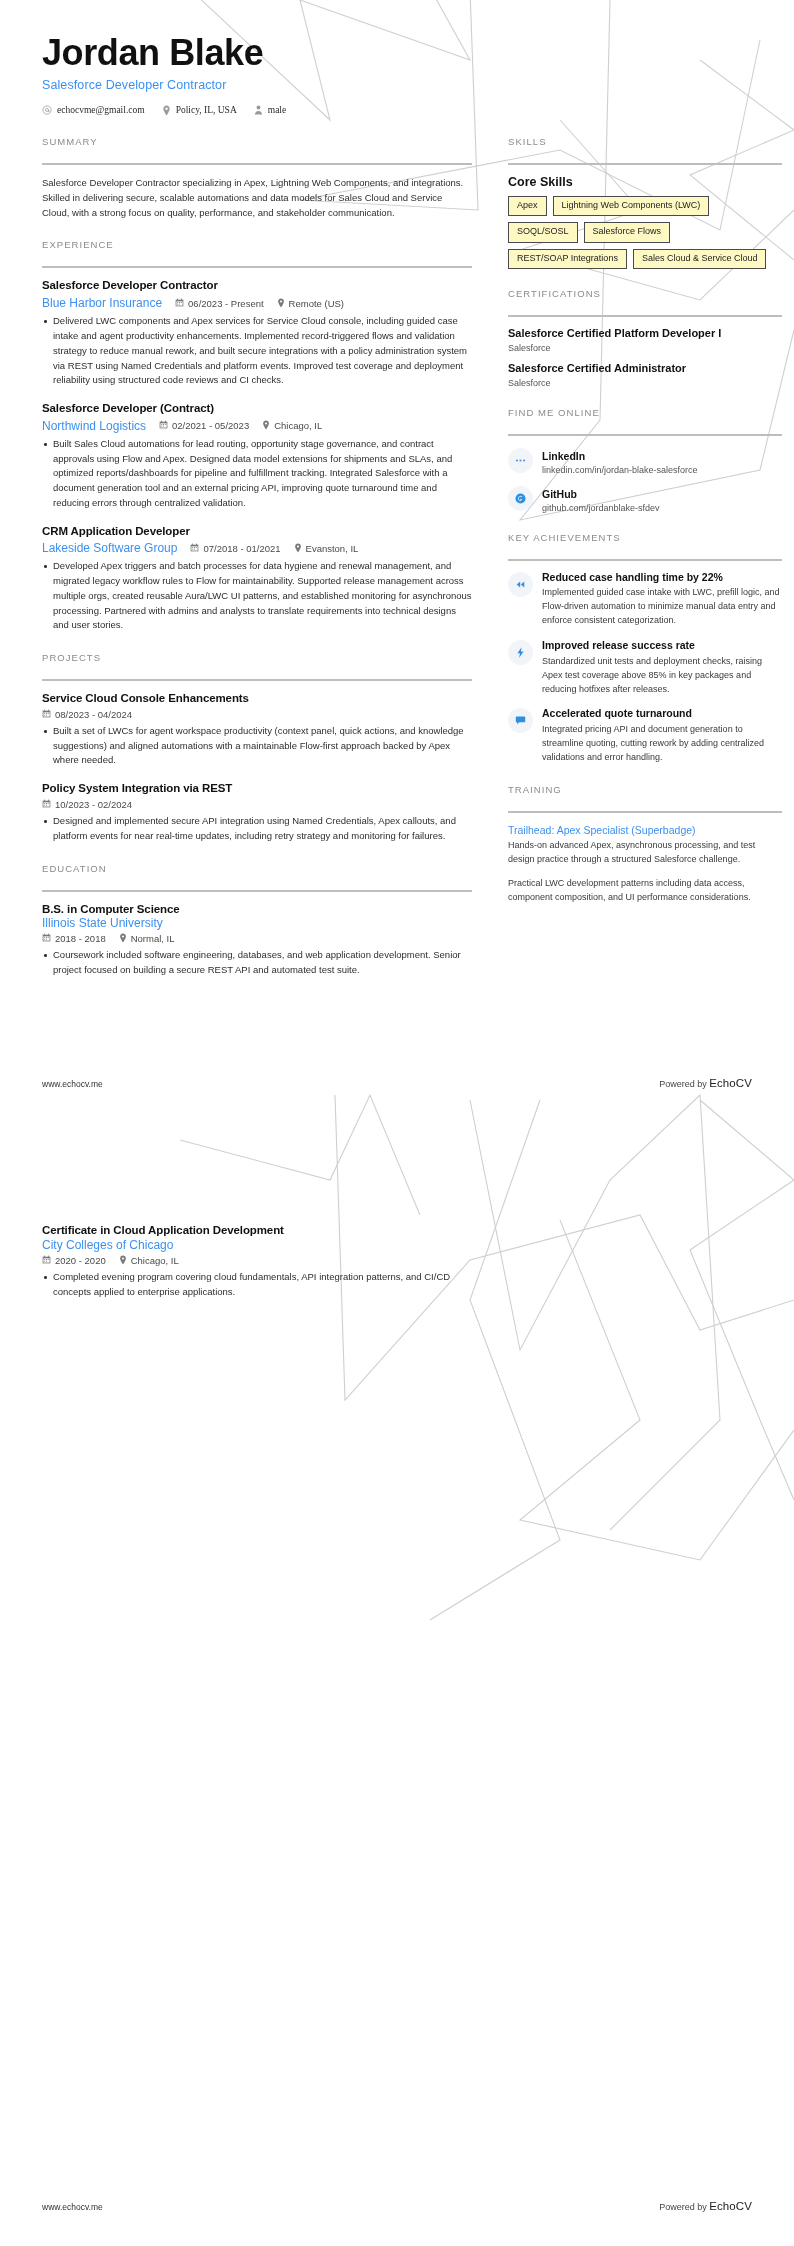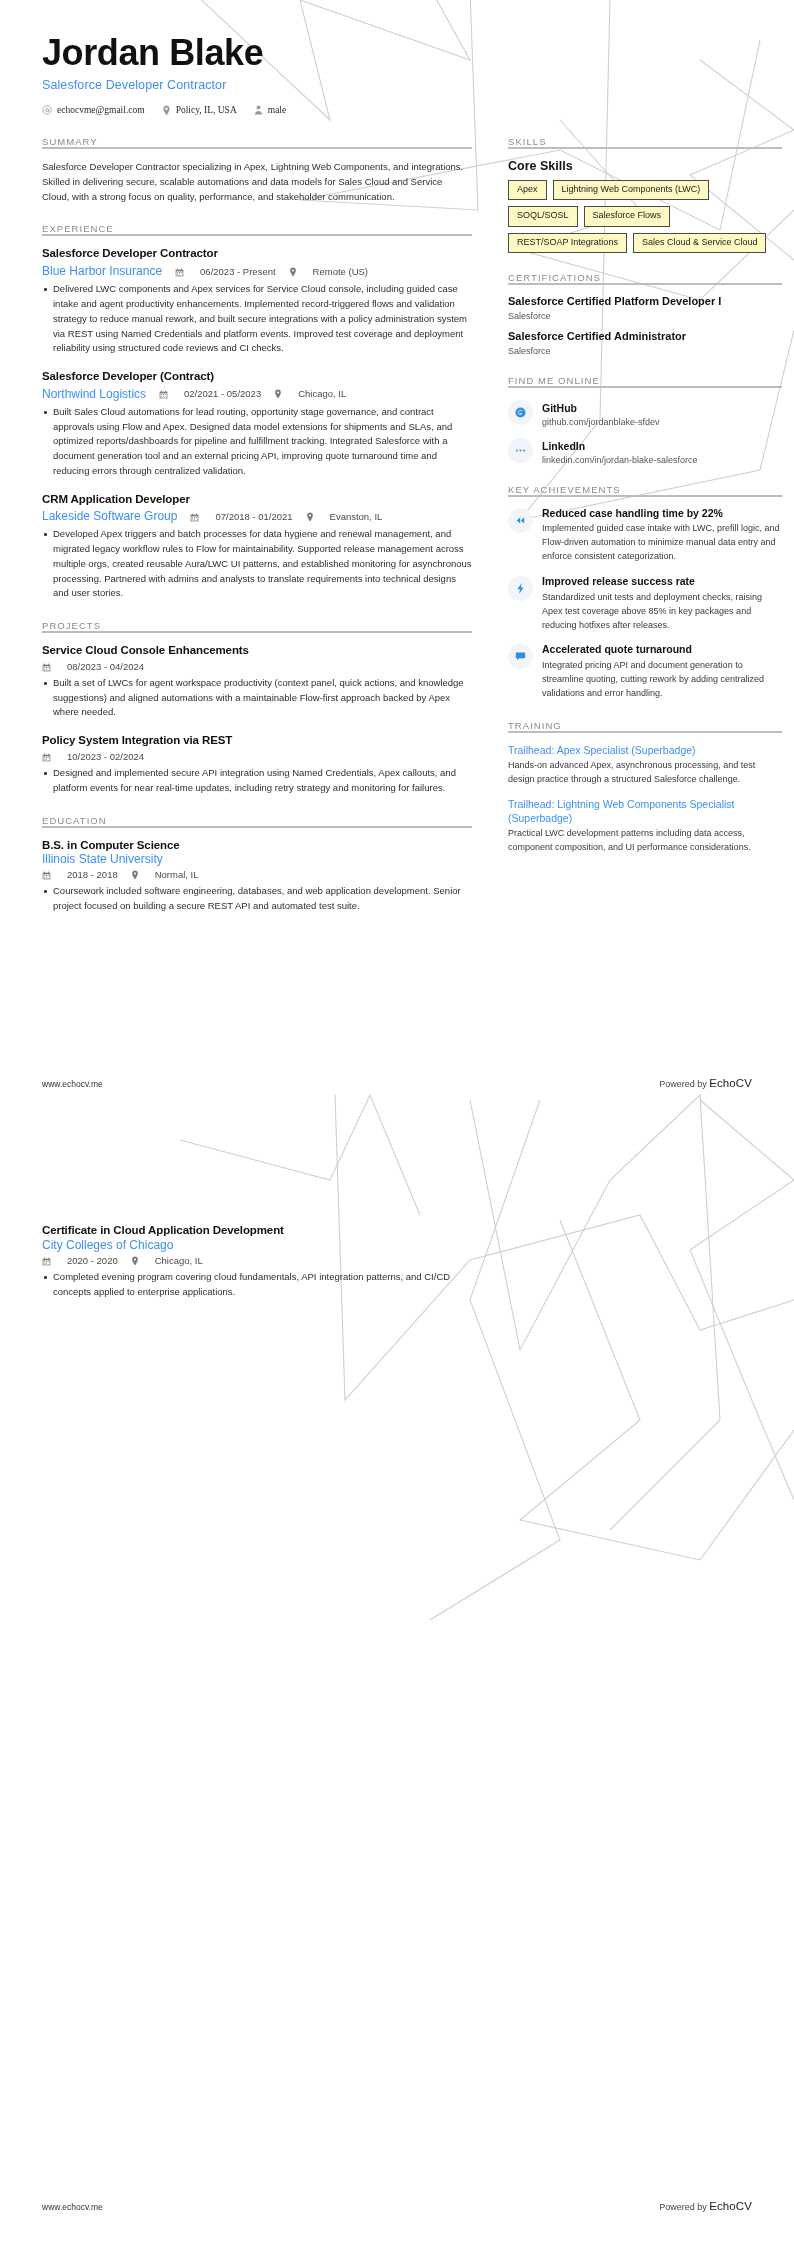--- a/index.html
+++ b/index.html
@@ -95,21 +95,21 @@
   .col-right { width: 274px; flex: none; }
 
   
   .sec { margin-bottom: 3px; }
   .sec + .sec { margin-top: 19px; }
   .sec-title {
     font-size: 9.5px;
     letter-spacing: 1.05px;
     color: #8a8a8a;
     text-transform: uppercase;
-    padding-bottom: 0;
+    padding-bottom: 16px;
   }
   .sec-rule {
     height: 2px;
     background: #bdbdbd;
     margin-bottom: 10px;
   }
 
   
   .entry { margin-bottom: 13px; }
   .entry:last-child { margin-bottom: 0; }
@@ -123,21 +123,21 @@
   .entry-meta {
     display: flex;
     align-items: center;
     gap: 13px;
     margin-top: 3px;
     font-size: 9.5px;
     color: #444;
     flex-wrap: wrap;
   }
   .entry-org { color: #3b90f0; font-size: 12px; }
-  .meta-bit { display: flex; align-items: flex-end; gap: 16px; color: #4a4a4a; }
+  .meta-bit { display: flex; align-items: flex-start; gap: 4px; color: #4a4a4a; }
   .meta-bit svg { flex: none; }
 
   .bullets { list-style: none; margin-top: 4px; }
   .bullets li {
     position: relative;
     padding-left: 11px;
     font-size: 9.5px;
     line-height: 1.55;
     color: #2e2e2e;
     margin-bottom: 2px;
@@ -547,41 +547,41 @@
             </div>
           </div>
 
           <div class="sec">
             <div class="sec-title">FIND ME ONLINE</div>
             <div class="sec-rule"></div>
 
             <div class="link-row">
               <span class="link-badge">
                 <svg width="13" height="13" viewBox="0 0 16 16">
-                  <circle cx="8" cy="8" r="6.2" fill="#2f8fe0"></circle>
-                  <path d="M9.6 5.4H7.5c-1.1 0-1.9.8-1.9 1.9v1.5c0 1.1.8 1.9 1.9 1.9 1 0 1.8-.7 1.9-1.7H8.1" fill="none" stroke="#fff" stroke-width="0.95" stroke-linecap="round"></path>
-                </svg>
-              </span>
-              <span class="link-text">
-                <span class="link-label">GitHub</span>
-                <span class="link-url" style="display:block">github.com/jordanblake-sfdev</span>
-              </span>
-            </div>
-
-            <div class="link-row">
-              <span class="link-badge">
-                <svg width="13" height="13" viewBox="0 0 16 16">
                   <circle cx="3.6" cy="8" r="1.25" fill="#4a90d9"></circle>
                   <circle cx="8" cy="8" r="1.25" fill="#4a90d9"></circle>
                   <circle cx="12.4" cy="8" r="1.25" fill="#4a90d9"></circle>
                 </svg>
               </span>
               <span class="link-text">
                 <span class="link-label">LinkedIn</span>
                 <span class="link-url" style="display:block">linkedin.com/in/jordan-blake-salesforce</span>
+              </span>
+            </div>
+
+            <div class="link-row">
+              <span class="link-badge">
+                <svg width="13" height="13" viewBox="0 0 16 16">
+                  <circle cx="8" cy="8" r="6.2" fill="#2f8fe0"></circle>
+                  <path d="M9.6 5.4H7.5c-1.1 0-1.9.8-1.9 1.9v1.5c0 1.1.8 1.9 1.9 1.9 1 0 1.8-.7 1.9-1.7H8.1" fill="none" stroke="#fff" stroke-width="0.95" stroke-linecap="round"></path>
+                </svg>
+              </span>
+              <span class="link-text">
+                <span class="link-label">GitHub</span>
+                <span class="link-url" style="display:block">github.com/jordanblake-sfdev</span>
               </span>
             </div>
           </div>
 
           <div class="sec">
             <div class="sec-title">KEY ACHIEVEMENTS</div>
             <div class="sec-rule"></div>
 
             <div class="achv">
               <span class="achv-badge">
@@ -624,21 +624,20 @@
           <div class="sec">
             <div class="sec-title">TRAINING</div>
             <div class="sec-rule"></div>
 
             <div class="train">
               <div class="train-name">Trailhead: Apex Specialist (Superbadge)</div>
               <div class="train-desc">Hands-on advanced Apex, asynchronous processing, and test design practice through a structured Salesforce challenge.</div>
             </div>
 
             <div class="train">
-              <div class="train-name">Trailhead: Lightning Web Components Specialist (Superbadge)</div>
               <div class="train-desc">Practical LWC development patterns including data access, component composition, and UI performance considerations.</div>
             </div>
           </div>
 
         </div>
       </div>
     </div>
 
     <div class="page-footer">
       <span>www.echocv.me</span>

